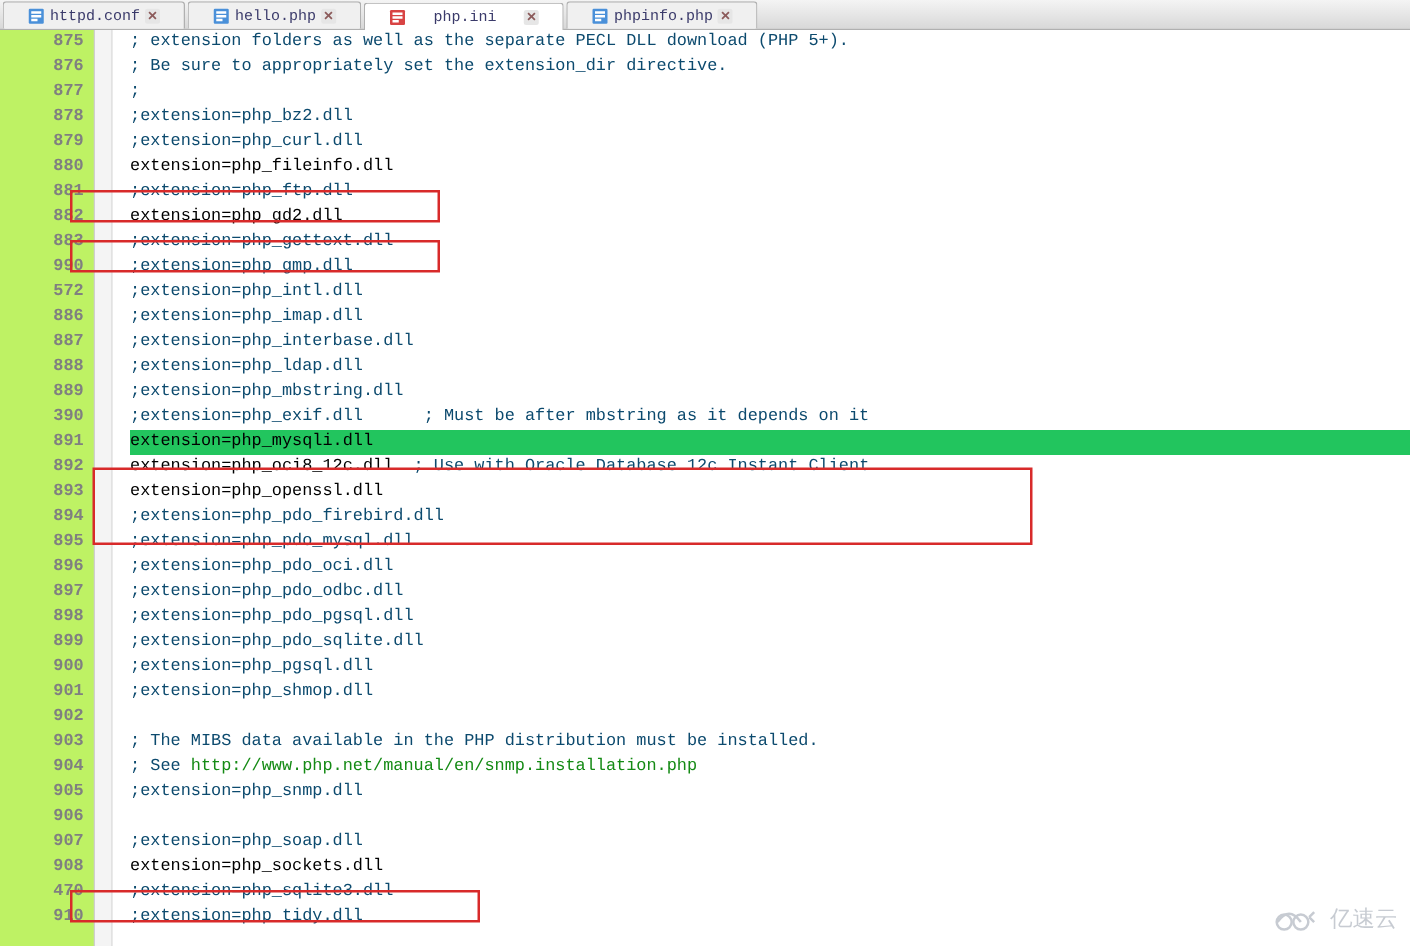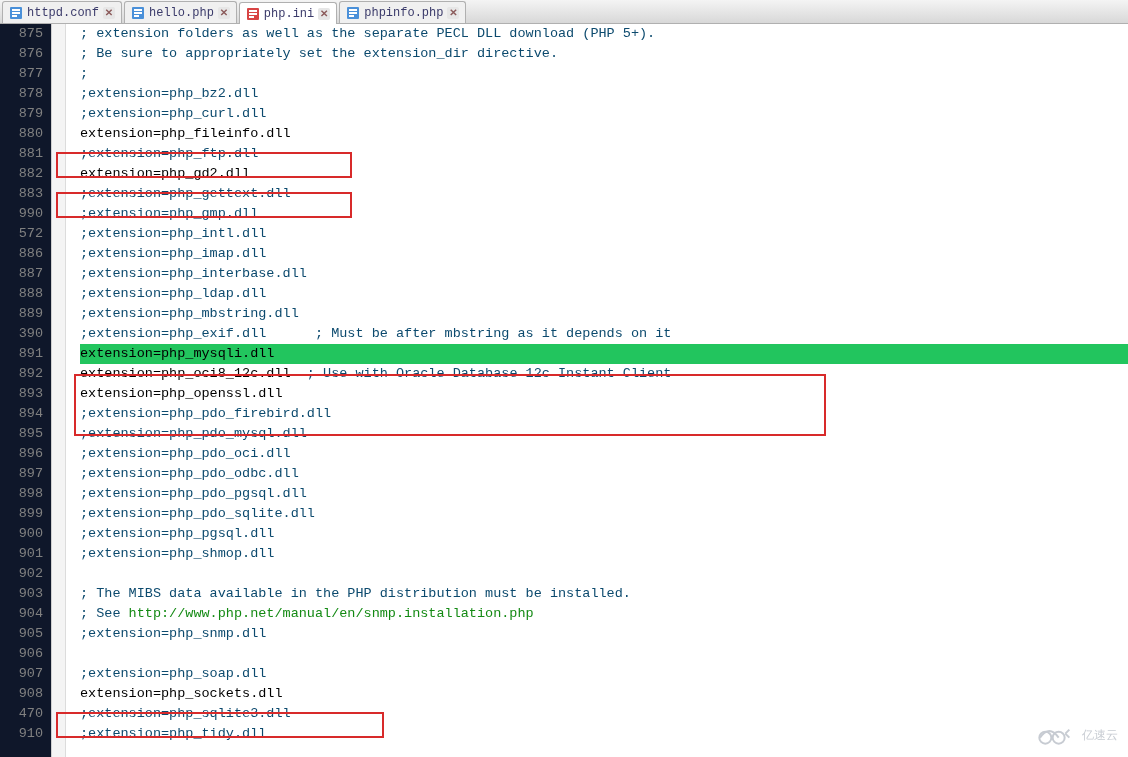--- a/index.html
+++ b/index.html
@@ -13,34 +13,35 @@
     background: #e8e8e8;
     background-image: linear-gradient(#f4f4f4, #d8d8d8);
     border-bottom: 1px solid #b0b0b0;
     align-items: flex-end;
     padding-left: 2px;
   }
   .tab {
     display: flex;
     align-items: center;
     height: 22px;
-    padding: 0 6px;
+    padding: 0 19px;
     margin-right: 2px;
     border: 1px solid #b0b0b0;
     border-bottom: none;
     background: #f0f0f0;
     border-radius: 3px 3px 0 0;
     font-size: 12px;
     color: #444;
     cursor: pointer;
   }
   .tab.active {
     background: #ffffff;
     position: relative;
     top: 1px;
+    gap: 18px;
   }
   .tab .file-icon {
     width: 14px; height: 14px; margin-right: 4px;
     display: inline-flex; align-items:center; justify-content:center;
   }
   .tab .file-icon svg { width: 14px; height: 14px; }
   .tab .tab-label { font-family: "Courier New", monospace; font-size: 12px; color: #3a3a6a; }
   .tab .close-x {
     width: 12px; height: 12px; margin-left: 4px;
     display:inline-flex;align-items:center;justify-content:center;
@@ -52,26 +53,27 @@
     position: relative;
     height: 733px;
     width: 1128px;
     display: flex;
     background: #fff;
     font-family: Consolas, "Courier New", monospace;
     font-size: 13.5px;
     line-height: 20px;
   }
   .gutter {
-    width: 52px;
-    background: #0f172a;
+    width: 76px;
+    background: #bef264;
     color: #808080;
     text-align: right;
     padding-right: 8px;
     border-right: 1px solid #cfcfcf;
+    font-weight: bold;
   }
   .gutter div { height: 20px; }
   .margin-strip {
     width: 14px;
     background: #f4f4f4;
     border-right: 1px solid #dcdcdc;
   }
   .code {
     position: relative;
     flex: 1;
@@ -95,21 +97,21 @@
   .watermark {
     position: absolute;
     right: 10px;
     bottom: 10px;
     opacity: 0.55;
     display: flex;
     align-items: center;
     gap: 6px;
     color: #9aa2ae;
     font-family: "Microsoft YaHei", sans-serif;
-    font-size: 12px;
+    font-size: 18px;
     pointer-events: none;
   }
   .watermark svg { width: 40px; height: 24px; }
 </style>
 </head>
 <body>
 
 <div class="tab-bar" id="tab-bar">
     <div class="tab">
       <span class="file-icon">

